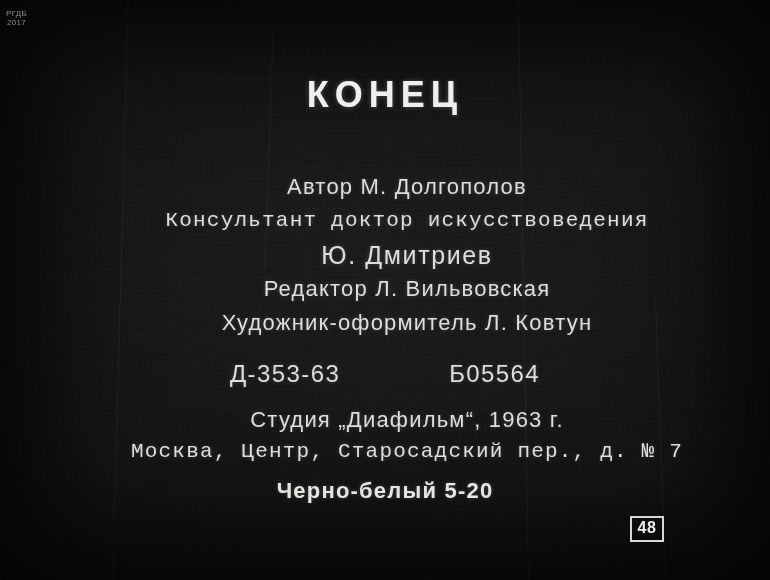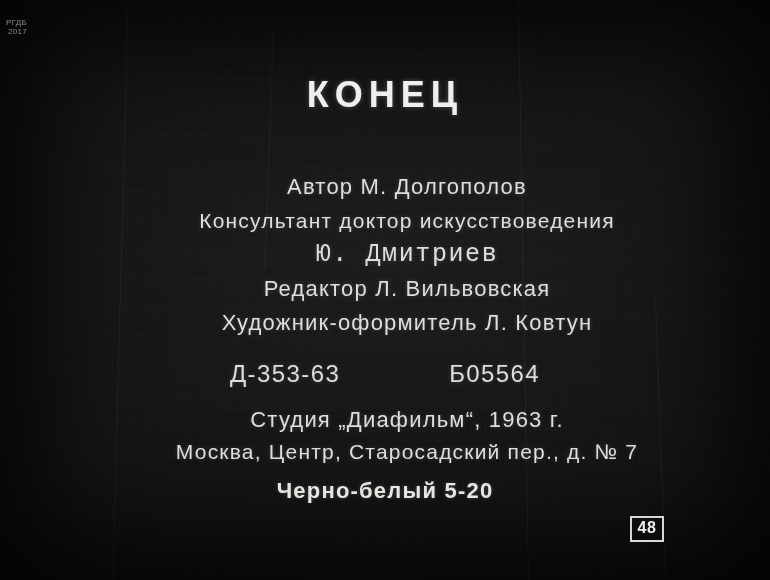--- a/index.html
+++ b/index.html
@@ -46,27 +46,27 @@
   #vignette {
     position: absolute;
     inset: 0;
     pointer-events: none;
     box-shadow: inset 0 0 110px 38px rgba(0,0,0,0.78);
   }
 
   #watermark {
     position: absolute;
     left: 6px;
-    top: 18px;
+    top: 9px;
     color: #8e8e8e;
     font-size: 8px;
     line-height: 9px;
     letter-spacing: 0.3px;
     font-family: "Liberation Sans", sans-serif;
-    text-align: right;
+    text-align: center;
     z-index: 6;
   }
 
   #content {
     position: absolute;
     left: 0;
     right: 0;
     top: 0;
     text-align: center;
     color: #e8e8e6;
@@ -96,24 +96,24 @@
     line-height: 34px;
     letter-spacing: 1.2px;
     color: #dededa;
     text-shadow: 0 0 4px rgba(255,255,255,0.18);
     white-space: nowrap;
     padding-left: 44px;
   }
   .credit-line.big {
     font-size: 25px;
     letter-spacing: 1.6px;
-    font-family: Liberation Mono, monospace;
   }
   .credit-line.small {
     font-size: 21px;
+    font-family: Liberation Mono, monospace;
   }
 
   
   #codes {
     position: absolute;
     top: 360px;
     left: 0;
     right: 0;
     display: flex;
     justify-content: center;

